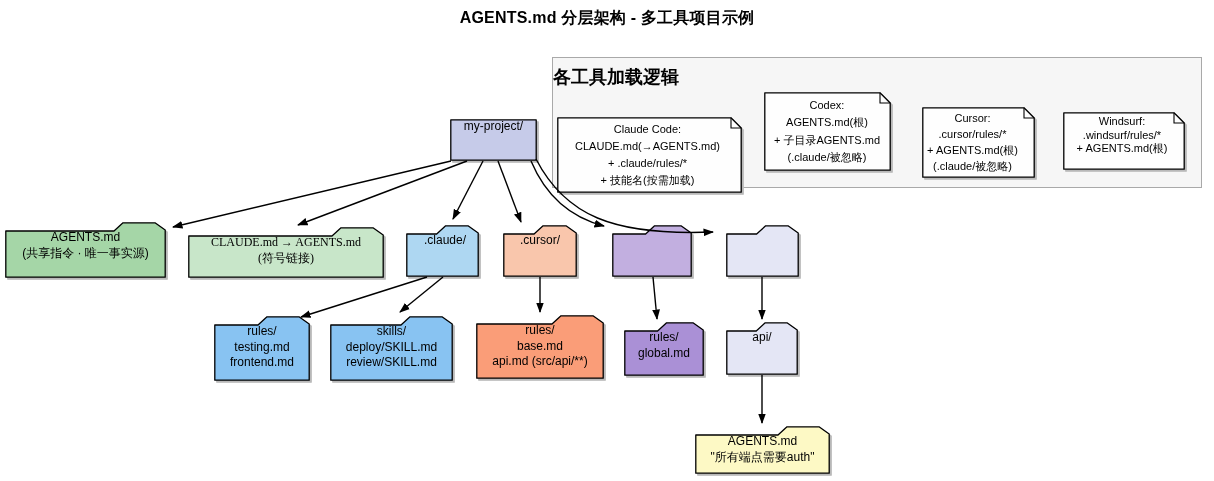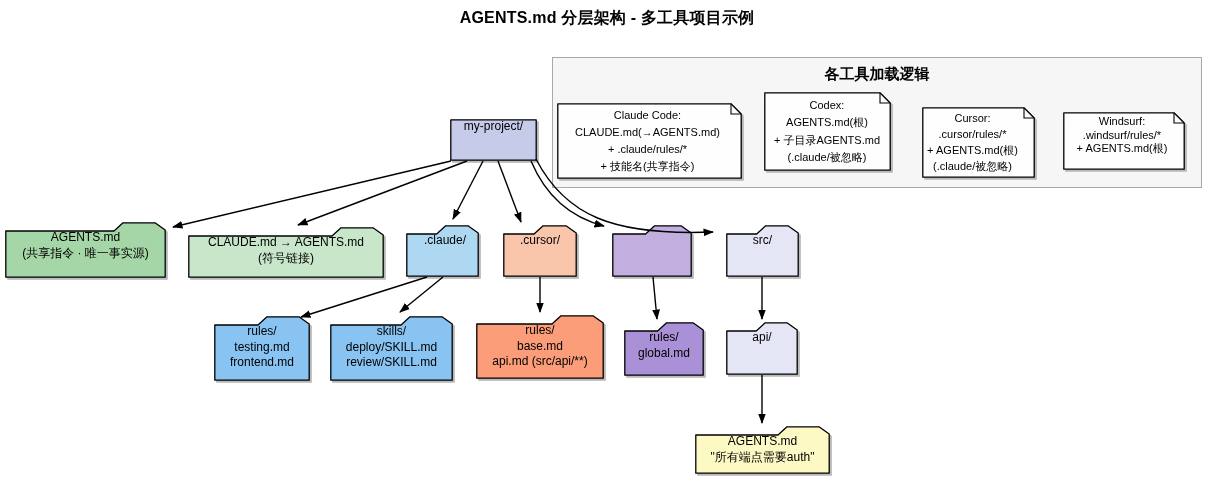--- a/index.html
+++ b/index.html
@@ -5,21 +5,21 @@
   html,body{margin:0;padding:0;background:#ffffff;}
   #stage{
     position:relative;width:1214px;height:481px;overflow:hidden;background:#ffffff;
     font-family:"Liberation Sans","DejaVu Sans",sans-serif;color:#000;
   }
   .title{
     position:absolute;top:8px;left:0;width:100%;text-align:center;
     font-size:16px;font-weight:bold;letter-spacing:.2px;
   }
   .legend{position:absolute;border:1.3px solid #a9a9a9;background:#f6f6f6;box-sizing:border-box;}
-  .legend-title{position:absolute;top:7px;left:0;width:100%;text-align:center;font-size:15px;font-weight:bold;}
+  .legend-title{position:absolute;top:7px;left:0;width:100%;font-size:18px;font-weight:bold;}
   .note{position:absolute;}
   .note svg, .node svg{position:absolute;left:0;top:0;filter:drop-shadow(2px 2px 0 #b9b9b9);}
   .note .label{
     position:absolute;left:0;top:2px;right:4px;bottom:2px;display:flex;flex-direction:column;
     justify-content:space-evenly;align-items:center;text-align:center;font-size:11px;line-height:13px;
   }
   .node{position:absolute;}
   .node .label{
     position:absolute;left:0;right:0;bottom:0;display:flex;flex-direction:column;
     justify-content:flex-start;align-items:center;text-align:center;font-size:12px;line-height:15.5px;
@@ -75,21 +75,21 @@
         </svg>
         <div class="label" style="top: 8px;">
           <div>AGENTS.md</div>
           <div>(共享指令 · 唯一事实源)</div>
         </div>
       </div>
       <div class="node" style="left: 188px; top: 227px; width: 196px; height: 51px;">
         <svg width="200" height="55" viewBox="0 0 200 55">
           <path d="M0.8,50.2 L0.8,9 L144,9 L153,0.8 L185,0.8 L195.2,8 L195.2,50.2 Z" fill="#c8e6c9" stroke="#000000" stroke-width="1.3" stroke-linejoin="round"></path>
         </svg>
-        <div class="label" style="top: 8px;">
+        <div class="label" style="top: 8px; font-family: Liberation Serif, serif;">
           <div>CLAUDE.md → AGENTS.md</div>
           <div>(符号链接)</div>
         </div>
       </div>
       <div class="node" style="left: 406px; top: 225px; width: 78px; height: 52px;">
         <svg width="77" height="56" viewBox="0 0 77 56">
           <path d="M0.8,51.2 L0.8,9 L30.66,9 L39.66,0.8 L62,0.8 L72.2,8 L72.2,51.2 Z" fill="#aed7f2" stroke="#000000" stroke-width="1.3" stroke-linejoin="round"></path>
         </svg>
         <div class="label" style="top: 8px;">
           <div>.claude/</div>
@@ -105,23 +105,20 @@
       </div>
       <div class="node" style="left: 612px; top: 225px; width: 80px; height: 52px;">
         <svg width="84" height="56" viewBox="0 0 84 56">
           <path d="M0.8,51.2 L0.8,9 L33.6,9 L42.6,0.8 L69,0.8 L79.2,8 L79.2,51.2 Z" fill="#c2afe0" stroke="#000000" stroke-width="1.3" stroke-linejoin="round"></path>
         </svg>
       </div>
       <div class="node" style="left: 726px; top: 225px; width: 73px; height: 52px;">
         <svg width="77" height="56" viewBox="0 0 77 56">
           <path d="M0.8,51.2 L0.8,9 L30.66,9 L39.66,0.8 L62,0.8 L72.2,8 L72.2,51.2 Z" fill="#e4e6f5" stroke="#000000" stroke-width="1.3" stroke-linejoin="round"></path>
         </svg>
-        <div class="label" style="top: 8px;">
-          <div>src/</div>
-        </div>
       </div>
       <div class="node" style="left: 214px; top: 316px; width: 96px; height: 65px;">
         <svg width="100" height="69" viewBox="0 0 100 69">
           <path d="M0.8,64.2 L0.8,9 L44,9 L53,0.8 L85,0.8 L95.2,8 L95.2,64.2 Z" fill="#88c3f2" stroke="#000000" stroke-width="1.3" stroke-linejoin="round"></path>
         </svg>
         <div class="label" style="top: 8px;">
           <div>rules/</div>
           <div>testing.md</div>
           <div>frontend.md</div>
         </div>
@@ -166,30 +163,30 @@
       <div class="node" style="left: 695px; top: 426px; width: 135px; height: 48px;">
         <svg width="139" height="52" viewBox="0 0 139 52">
           <path d="M0.8,47.2 L0.8,9 L83,9 L92,0.8 L124,0.8 L134.2,8 L134.2,47.2 Z" fill="#fdf9c5" stroke="#000000" stroke-width="1.3" stroke-linejoin="round"></path>
         </svg>
         <div class="label" style="top: 8px;">
           <div>AGENTS.md</div>
           <div>"所有端点需要auth"</div>
         </div>
       </div>
     </div>
-<div class="note" style="left: 557px; top: 103px; width: 185px; height: 76px;">
+<div class="note" style="left: 557px; top: 117px; width: 185px; height: 76px;">
       <svg width="189" height="80" viewBox="0 0 189 80">
         <path d="M0.8,0.8 L174,0.8 L184.2,11 L184.2,75.2 L0.8,75.2 Z" fill="#fefefe" stroke="#000000" stroke-width="1.3" stroke-linejoin="round"></path>
         <path d="M174,0.8 L174,11 L184.2,11" fill="none" stroke="#000000" stroke-width="1.1"></path>
       </svg>
       <div class="label">
         <div>Claude Code:</div>
         <div>CLAUDE.md(→AGENTS.md)</div>
         <div>+ .claude/rules/*</div>
-        <div>+ 技能名(共享指令)</div>
+        <div>+ 技能名(按需加载)</div>
       </div>
     </div>
     <div class="note" style="left: 764px; top: 92px; width: 130px; height: 79px;">
       <svg width="131" height="83" viewBox="0 0 131 83">
         <path d="M0.8,0.8 L116,0.8 L126.2,11 L126.2,78.2 L0.8,78.2 Z" fill="#fefefe" stroke="#000000" stroke-width="1.3" stroke-linejoin="round"></path>
         <path d="M116,0.8 L116,11 L126.2,11" fill="none" stroke="#000000" stroke-width="1.1"></path>
       </svg>
       <div class="label">
         <div>Codex:</div>
         <div>AGENTS.md(根)</div>

